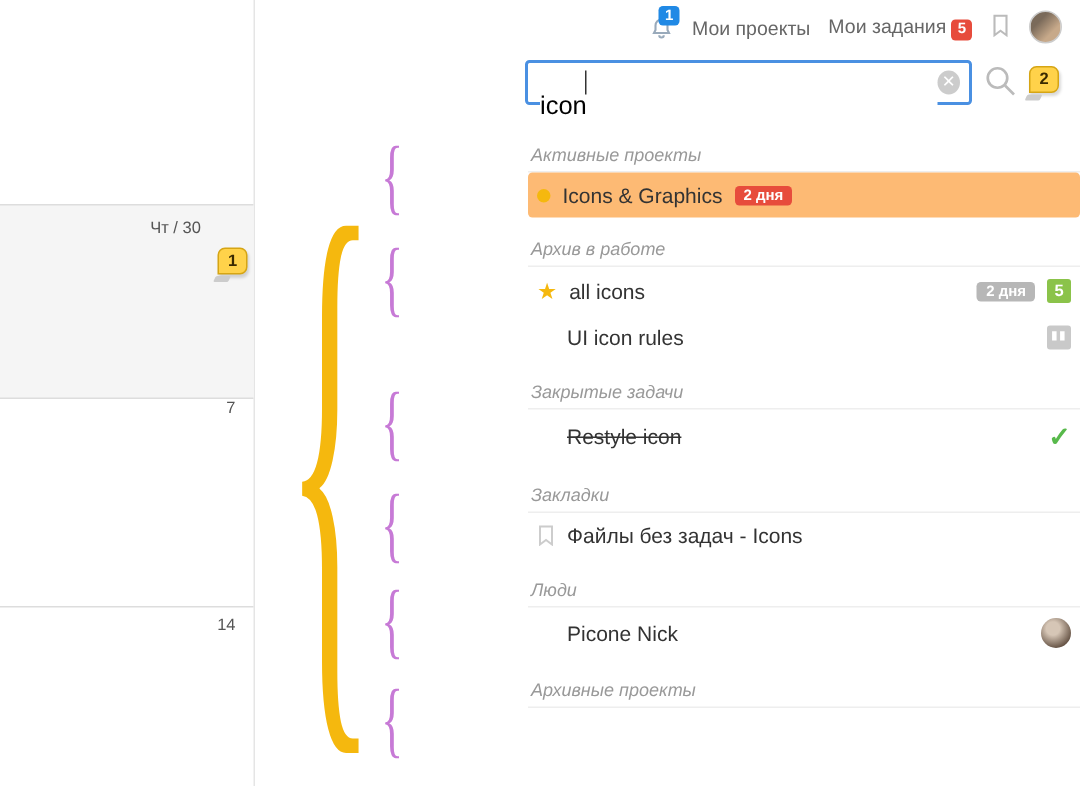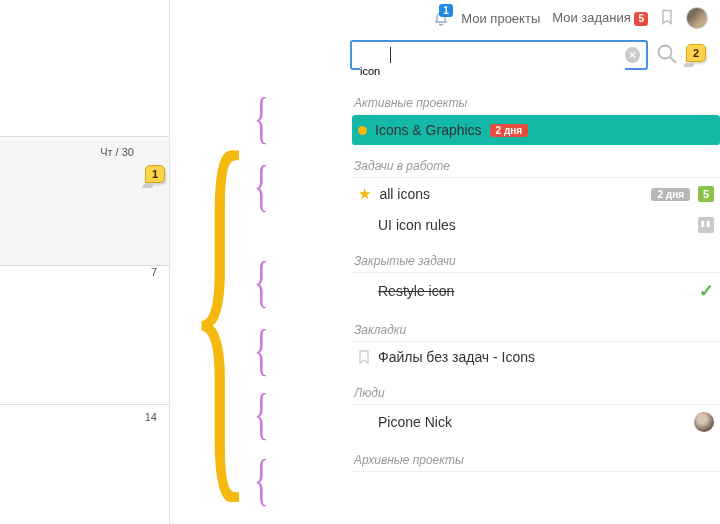--- a/index.html
+++ b/index.html
@@ -161,21 +161,21 @@
     border-radius: 3px;
     height: 30px;
     display: flex;
     align-items: center;
     padding: 0 6px 0 8px;
     font-size: 15px;
     position: relative;
   }
   .searchbox input {
     border: none; outline: none;
-    font-size: 11px;
+    font-size: 17px;
     width: 100%;
     margin-top: 32px;
   }
   .clear-x {
     width: 16px; height: 16px;
     border-radius: 50%;
     background: #ccc;
     color: #fff;
     font-size: 11px;
     line-height: 16px;
@@ -208,21 +208,21 @@
   }
   .sechead:first-child { margin-top: 0; }
   .row {
     display: flex;
     align-items: center;
     gap: 8px;
     padding: 7px 6px;
     font-size: 14px;
     border-radius: 3px;
   }
-  .row.hl { background: #14b8a6; }
+  .row.hl { background: #fdba74; }
   .row .spacer { flex: 1; }
   .dot {
     width: 9px; height: 9px; border-radius: 50%;
     background: #f5b80e;
   }
   .star { color: #f5b80e; font-size: 15px; }
   .tag-red {
     background: #e74c3c;
     color: #fff;
     font-size: 10px;
@@ -343,21 +343,21 @@
 <div class="panel">
 
   <div class="sechead">Активные проекты</div>
   <div class="row hl">
     <span class="dot"></span>
     <span class="name">Icons &amp; Graphics</span>
     <span class="tag-red">2 дня</span>
     <span class="spacer"></span>
   </div>
 
-  <div class="sechead">Задачи в работе</div>
+  <div class="sechead">Архив в работе</div>
   <div class="row">
     <span class="star">★</span>
     <span class="name">all icons</span>
     <span class="spacer"></span>
     <span class="tag-grey">2 дня</span>
     <span class="box-green">5</span>
   </div>
   <div class="row indent">
     <span class="name">UI icon rules</span>
     <span class="spacer"></span>

